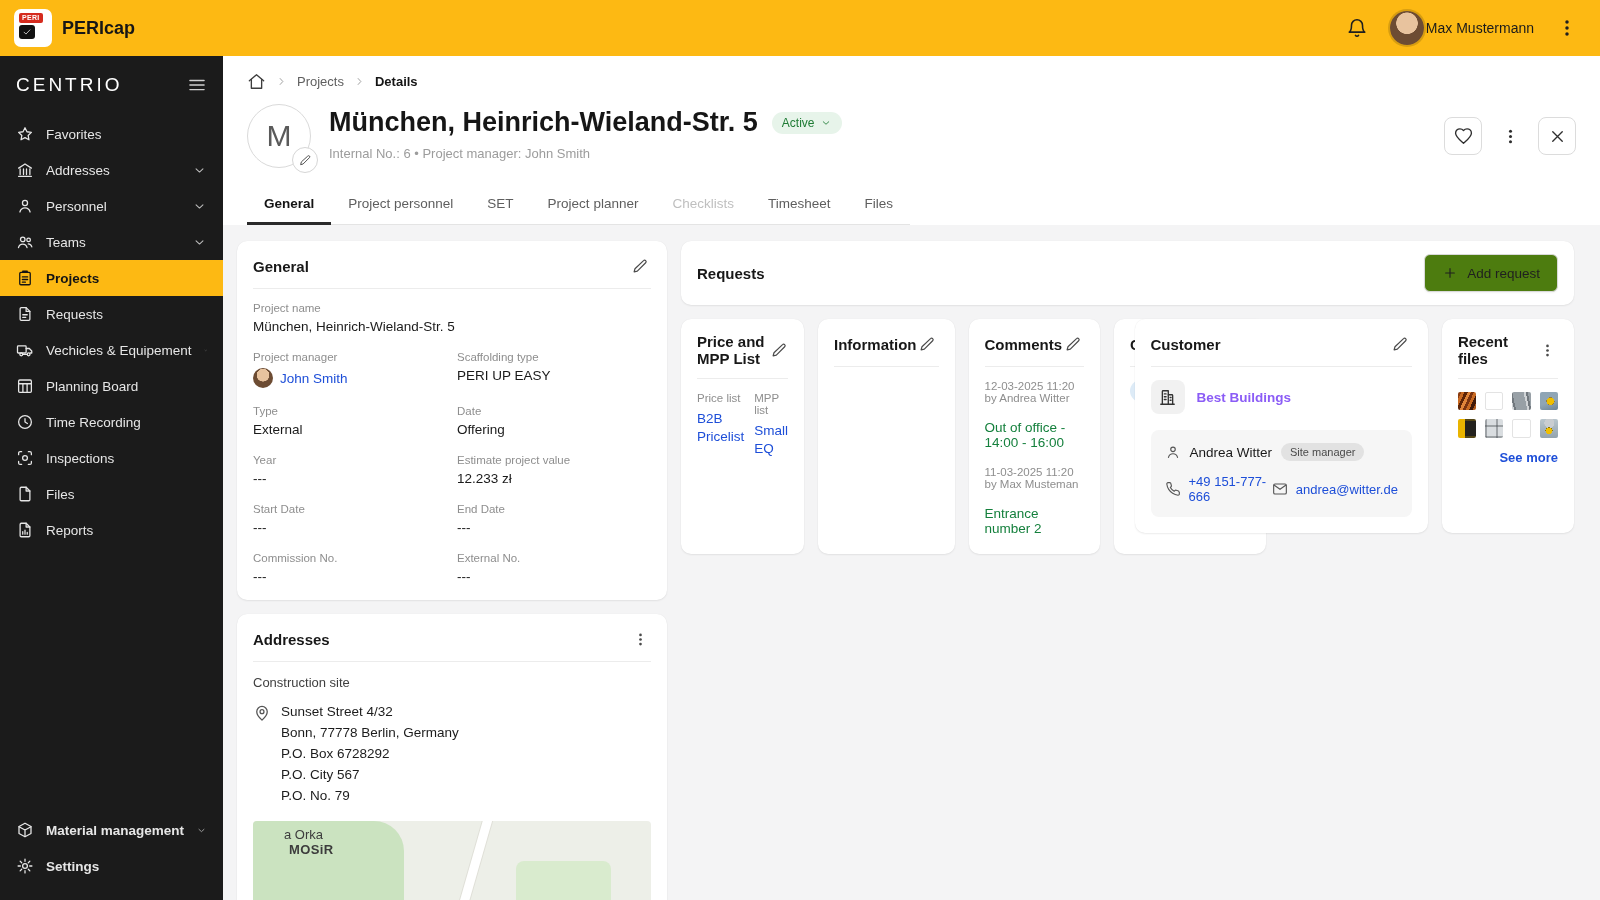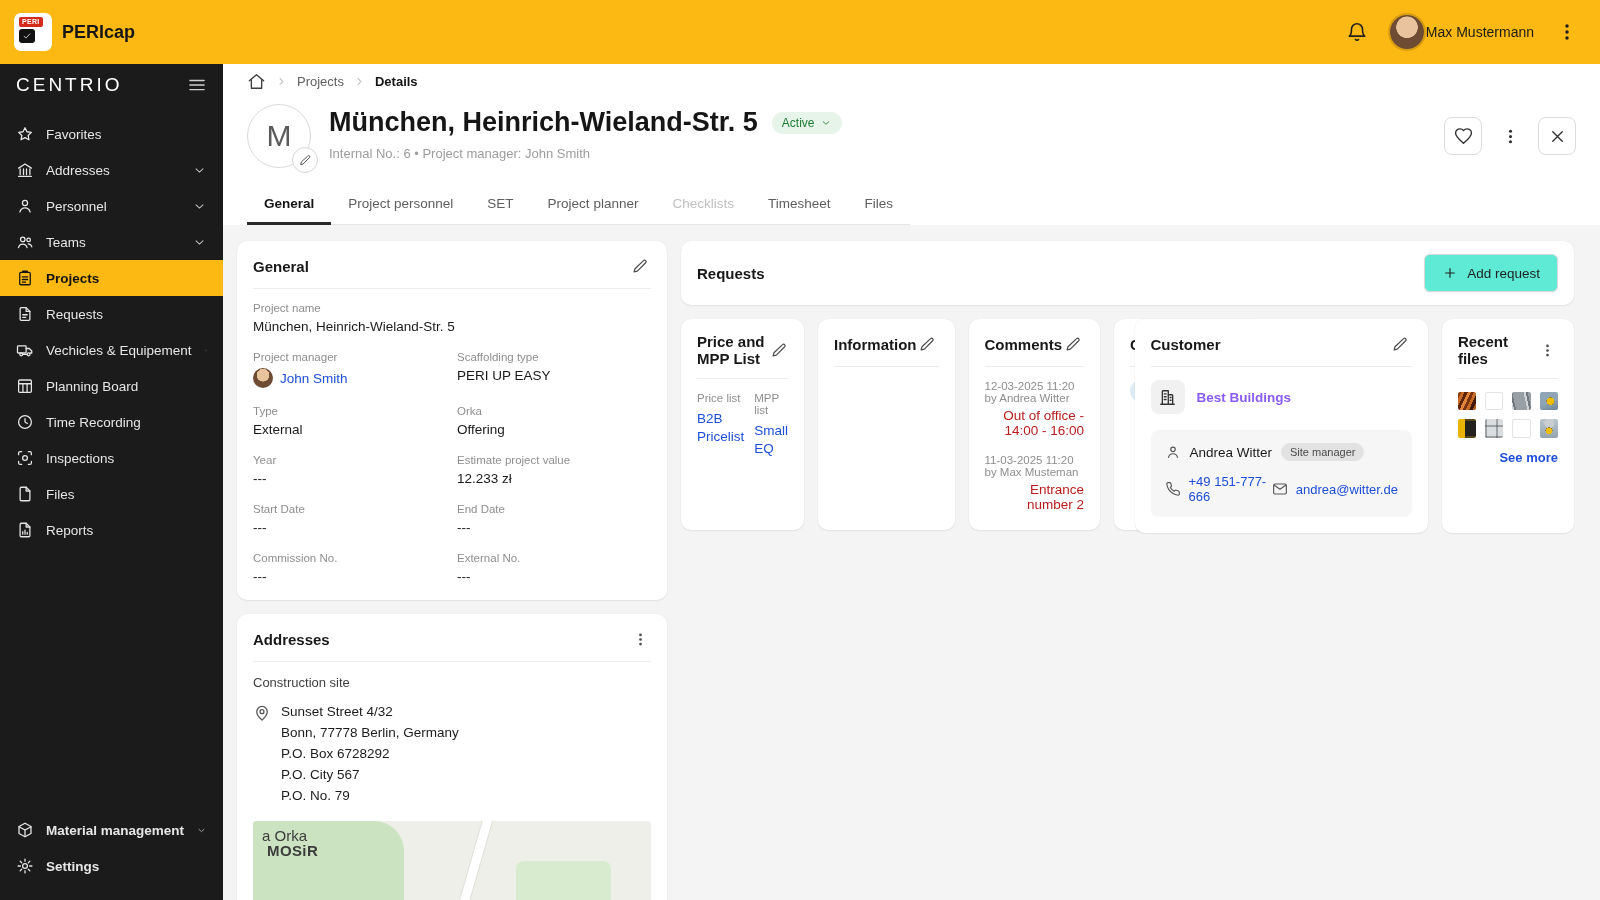--- a/index.html
+++ b/index.html
@@ -2,21 +2,21 @@
 <html><head>
 <meta charset="utf-8">
 <style>
   * { margin:0; padding:0; box-sizing:border-box; }
   html,body { width:1600px; height:900px; overflow:hidden; background:#F4F4F5;
     font-family:"Liberation Sans", sans-serif; }
   svg { display:block; }
   [data-icon]{ display:inline-flex; align-items:center; justify-content:center; }
 
   
-  .topbar { position:fixed; top:0; left:0; right:0; height:64px; background:#FDB913;
+  .topbar { position:fixed; top:0; left:0; right:0; height:56px; background:#FDB913;
     display:flex; align-items:center; padding:0 22px 0 14px; z-index:30; }
   .logo { width:38px; height:38px; background:#fff; border-radius:7px; padding:4px 5px;
     display:flex; flex-direction:column; gap:2px; }
   .logo-tag { background:#D52B1E; color:#fff; font-size:7px; font-weight:bold; padding:1px 3px;
     border-radius:2px; width:fit-content; line-height:1.15; letter-spacing:.3px; }
   .logo-check { width:16px; height:14px; background:#121212; border-radius:3px; color:#fff;
     display:flex; align-items:center; justify-content:center; }
   .logo-check svg { width:10px; height:10px; }
   .app-name { font-size:18px; font-weight:bold; color:#161616; margin-left:10px; }
   .topbar-right { margin-left:auto; display:flex; align-items:center; gap:22px; }
@@ -105,37 +105,37 @@
   .section-label { font-size:13px; color:#3F3F3F; margin-bottom:12px; }
   .address-row { display:flex; gap:10px; }
   .pin { width:18px; height:18px; color:#555; margin-top:2px; flex:none; }
   .addr-lines { font-size:13.5px; color:#1C1C1C; line-height:1.55; }
   .map { margin-top:14px; height:120px; border-radius:4px; background:#EDEFE8; position:relative; overflow:hidden; }
   .map-green { position:absolute; background:#CBE3C0; }
   .g1 { left:-8%; top:0; width:46%; height:110%; border-radius:0 30px 40px 0; }
   .g2 { right:10%; top:34%; width:24%; height:70%; border-radius:8px; background:#D9EBCE; }
   .map-road { position:absolute; left:53%; top:-12%; width:9px; height:135%; background:#fff;
     transform:rotate(16deg); box-shadow:0 0 0 1px #E0E0D8; }
-  .map-label { position:absolute; font-size:15px; color:#3C3C3C; }
+  .map-label { position:absolute; font-size:13px; color:#3C3C3C;margin-left:22px; }
   .l1 { left:9px; top:6px; }
   .l2 { left:14px; top:21px; font-weight:bold; letter-spacing:.4px; }
 
   .requests-card { display:flex; align-items:center; justify-content:space-between; padding:13px 16px; }
-  .btn-outline { display:flex; align-items:center; gap:9px; border:1px solid #D9D9D9; background:#5eead4;
+  .btn-outline { display:flex; align-items:center; gap:9px; border:1px solid #D9D9D9; background:#4d7c0f;
     border-radius:6px; padding:10px 17px; font-size:13.5px; color:#1F1F1F; cursor:pointer;
     font-family:inherit; box-shadow:0 1px 2px rgba(0,0,0,.05); }
   .btn-ic { width:16px; height:16px; }
 
   .card.slim .card-head { margin-bottom:4px; }
   .slim-space { height:8px; }
 
   .comment { margin-bottom:16px; }
   .comment:last-child { margin-bottom:2px; }
   .c-meta { font-size:11.5px; color:#8E8E8E; }
-  .c-text { font-size:13.5px; color:#b91c1c; margin-top:4px;text-align:right; }
+  .c-text { font-size:13.5px; color:#15803d; margin-top:16px; }
 
   .tag-chip { display:inline-block; background:#DDEBF7; color:#33679E; font-size:11.5px;
     padding:5px 11px; border-radius:13px; cursor:pointer; }
 
   .cust-company { display:flex; align-items:center; gap:12px; margin:4px 0 16px; }
   .comp-ic { width:34px; height:34px; border-radius:8px; background:#F1F1F1;
     display:flex; align-items:center; justify-content:center; color:#333; flex:none; }
   .comp-ic svg { width:19px; height:19px; }
   .comp-link { font-size:13.5px; font-weight:bold; color:#8b5cf6; cursor:pointer; text-decoration:none; }
   .contact-panel { background:#F6F6F6; border-radius:8px; padding:13px 14px; }
@@ -494,21 +494,21 @@
             </div>
             <div class="field">
               <div class="f-label">Scaffolding type</div>
               <div class="f-value">PERI UP EASY</div>
             </div>
             <div class="field">
               <div class="f-label">Type</div>
               <div class="f-value">External</div>
             </div>
             <div class="field">
-              <div class="f-label">Orka</div>
+              <div class="f-label">Date</div>
               <div class="f-value">Offering</div>
             </div>
             <div class="field">
               <div class="f-label">Year</div>
               <div class="f-value">---</div>
             </div>
             <div class="field">
               <div class="f-label">Estimate project value</div>
               <div class="f-value">12.233 zł</div>
             </div>

